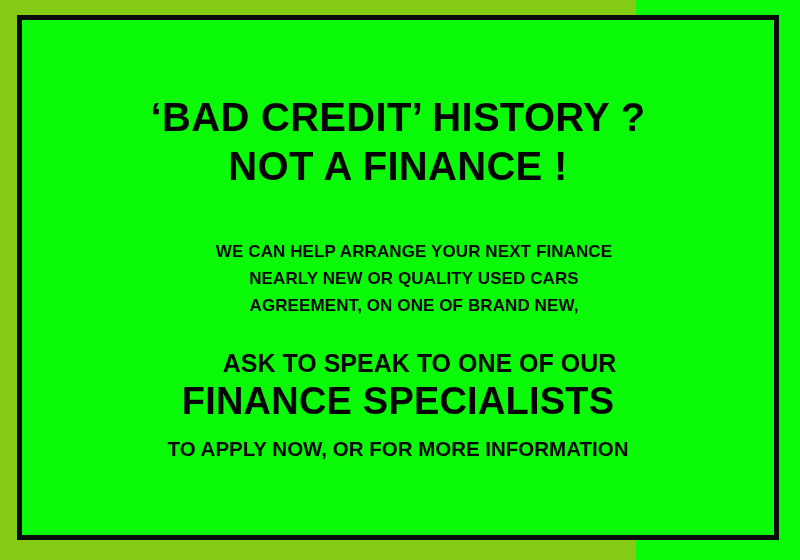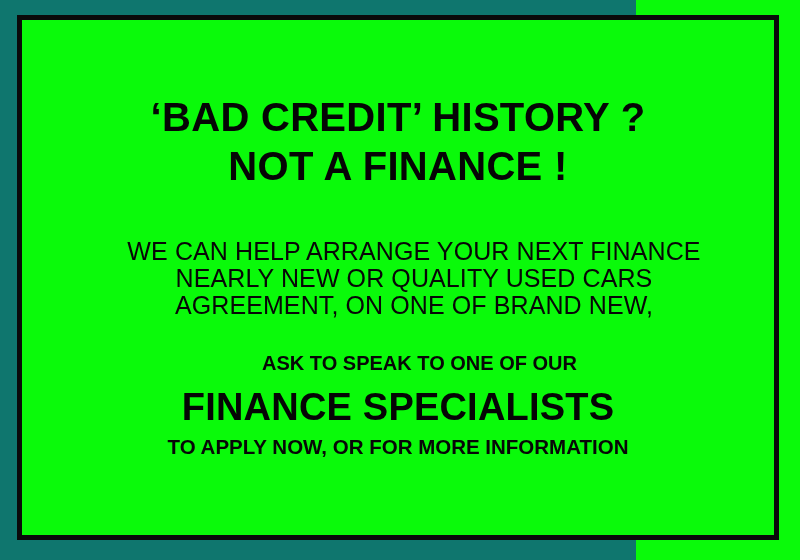--- a/index.html
+++ b/index.html
@@ -11,21 +11,21 @@
     height: 560px;
     overflow: hidden;
     background: #0afa0a;
     font-family: "Liberation Sans", sans-serif;
   }
 
   #poster {
     position: relative;
     width: 636px;
     height: 560px;
-    background: #0f766e;
+    background: #84cc16;
     box-sizing: border-box;
   }
 
   #poster-frame {
     position: absolute;
     left: 17px;
     top: 15px;
     width: 762px;
     height: 525px;
     border: 5px solid #0a0a0a;
@@ -61,62 +61,61 @@
   }
 
   .body-block {
     position: absolute;
     left: 0;
     right: 0;
     top: 218px;
   }
 
   .body-line {
-    font-size: 25px;
-    font-weight: normal;
+    font-size: 17px;
+    font-weight: bold;
     line-height: 27px;
     letter-spacing: 0.1px;
     white-space: nowrap;
     color: #070707;
     padding-left: 32px;
   }
 
   .cta-block {
     position: absolute;
     left: 0;
     right: 0;
     top: 330px;
   }
 
   .cta-lead {
-    font-size: 20px;
+    font-size: 25px;
     font-weight: bold;
     line-height: 27px;
     white-space: nowrap;
     color: #070707;
     margin-left: 43px;
   }
 
   .cta-main {
     font-size: 38px;
     font-weight: bold;
     line-height: 48px;
     letter-spacing: 0.2px;
     white-space: nowrap;
     color: #050505;
-    margin-top: 6px;
   }
 
   .cta-foot {
     font-size: 20.5px;
     font-weight: bold;
     line-height: 27px;
     white-space: nowrap;
     color: #070707;
-    margin-top: 2px;
+    margin-top: 10px;
   }
 </style>
 </head>
 <body>
 
 <div id="poster">
 
   <div id="poster-frame"></div>
 
   <div id="poster-content">

